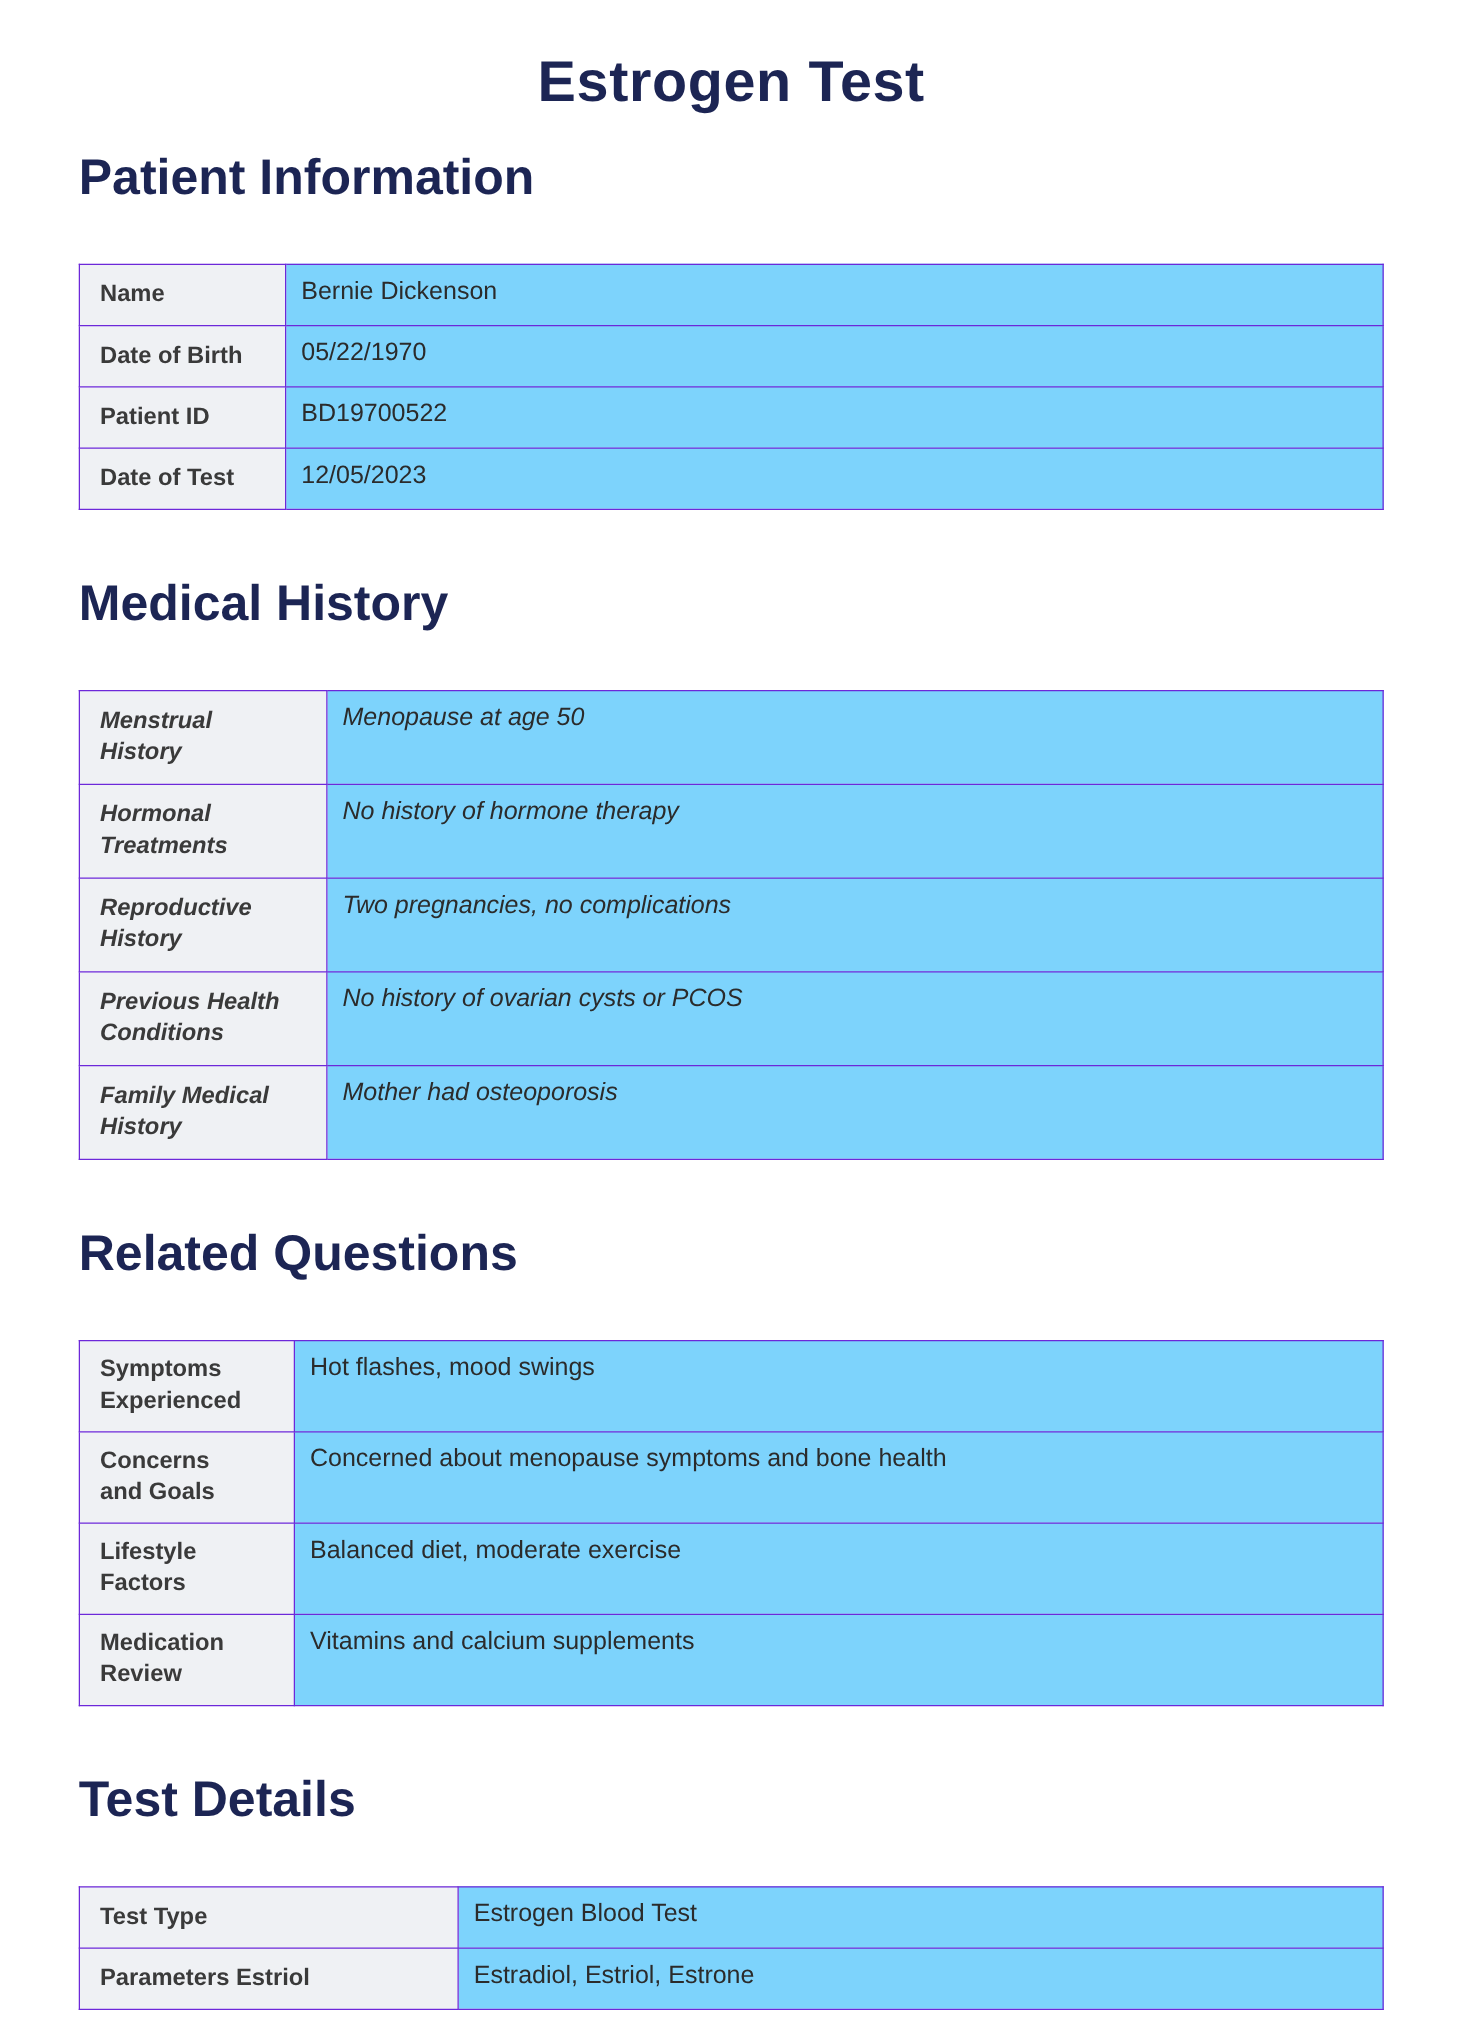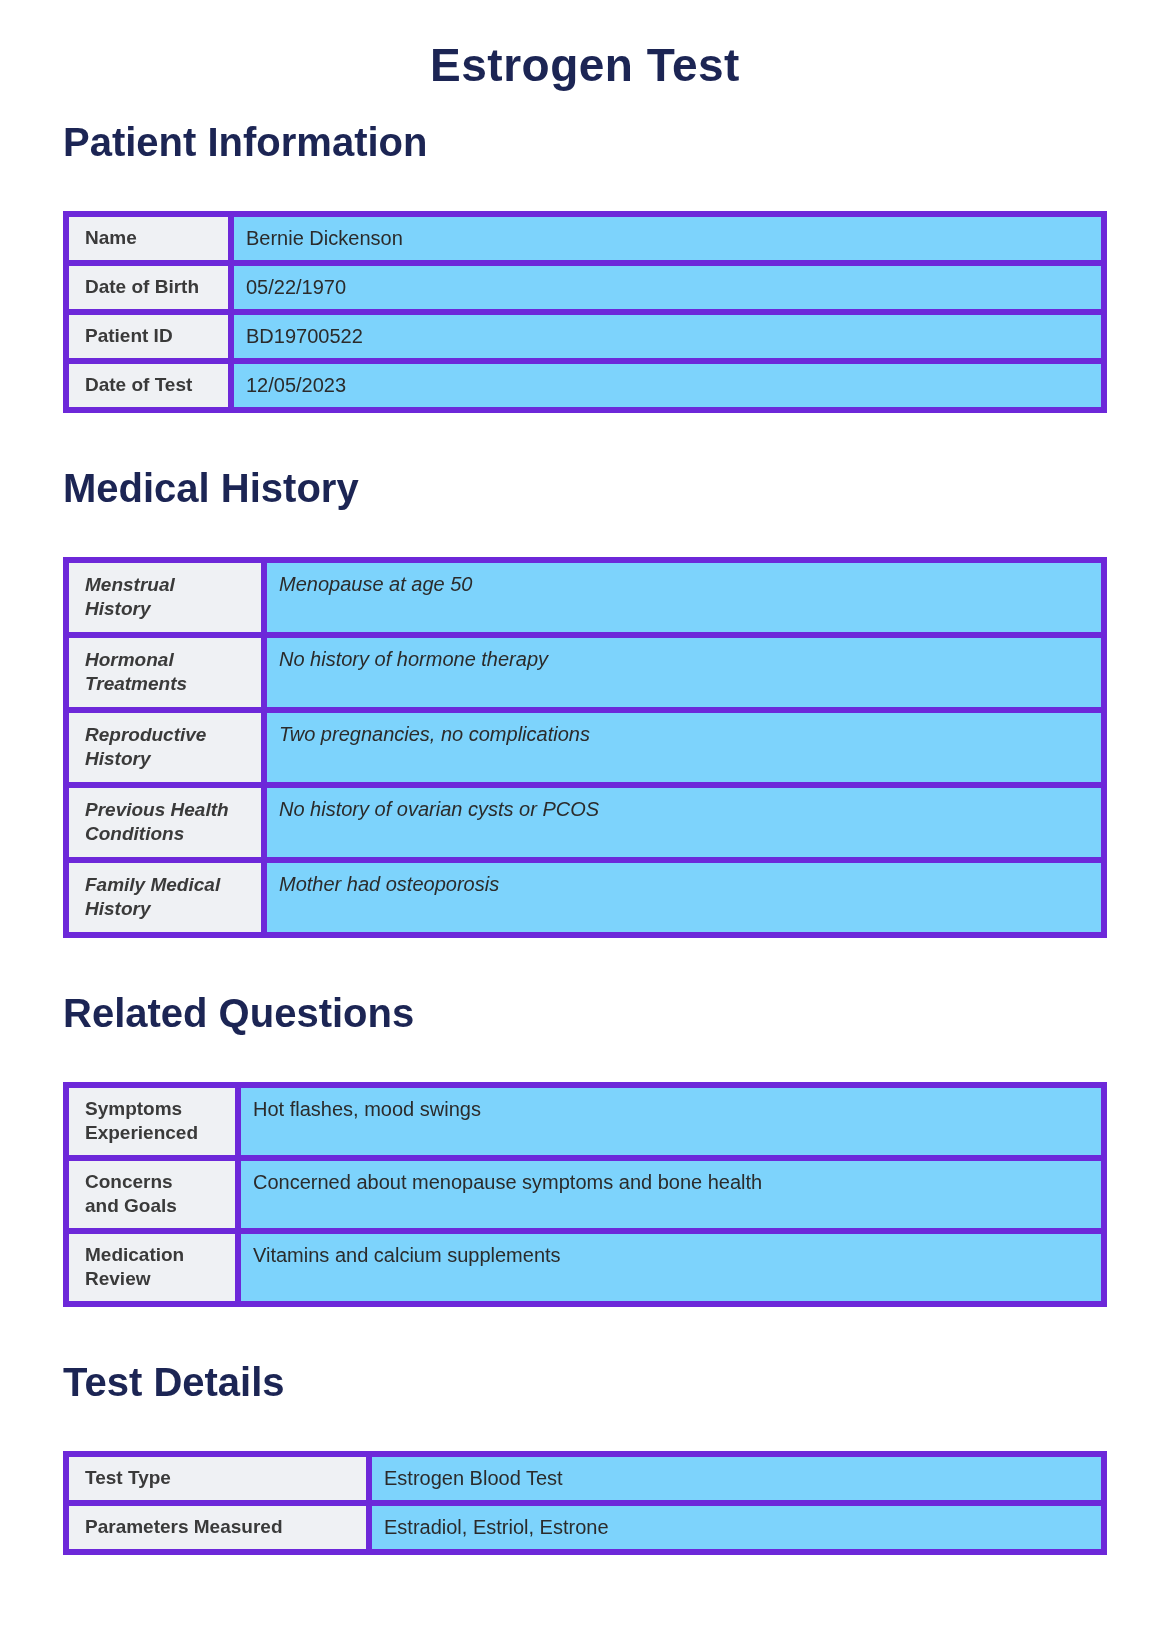--- a/index.html
+++ b/index.html
@@ -32,21 +32,21 @@
   section.sec:first-of-type h2.section-heading {
     margin-top: 28px;
   }
   table.info-table {
     width: 100%;
     border-collapse: collapse;
     table-layout: fixed;
   }
   table.info-table th,
   table.info-table td {
-    border: 6px solid #6d28d9;
+    border: 1px solid #6d28d9;
     text-align: left;
   }
   table.info-table th {
     background: #eff1f4;
     color: #3a3a3a;
     font-size: 19px;
     font-weight: bold;
     line-height: 1.27;
     vertical-align: middle;
     padding: 4px 10px 4px 16px;
@@ -143,37 +143,42 @@
           <th>Symptoms
 Experienced</th>
           <td>Hot flashes, mood swings</td>
         </tr>
         <tr>
           <th>Concerns
 and Goals</th>
           <td>Concerned about menopause symptoms and bone health</td>
         </tr>
         <tr>
+          <th>Lifestyle
+Factors</th>
+          <td>Balanced diet, moderate exercise</td>
+        </tr>
+        <tr>
           <th>Medication
 Review</th>
           <td>Vitamins and calcium supplements</td>
         </tr>
       </tbody>
     </table>
   </section>
 
   <section class="sec">
     <h2 class="section-heading">Test Details</h2>
     <table class="info-table s3">
       <tbody>
         <tr>
           <th>Test Type</th>
           <td>Estrogen Blood Test</td>
         </tr>
         <tr>
-          <th>Parameters Measured</th>
+          <th>Parameters Estriol</th>
           <td>Estradiol, Estriol, Estrone</td>
         </tr>
       </tbody>
     </table>
   </section>
 
 </main>
 
 </body></html>

